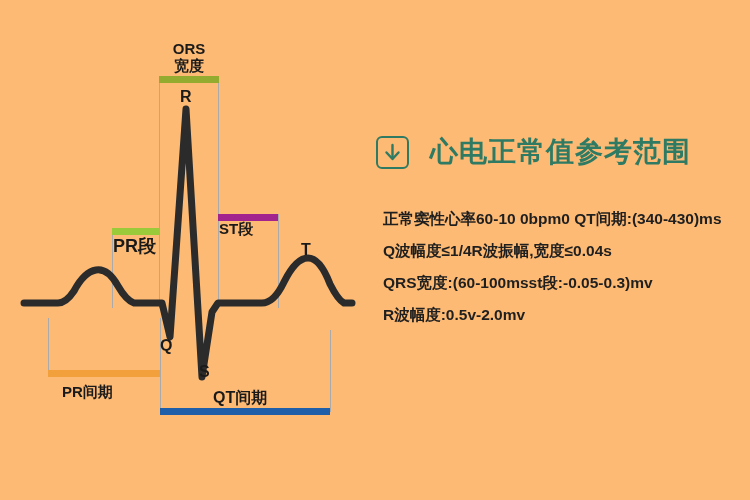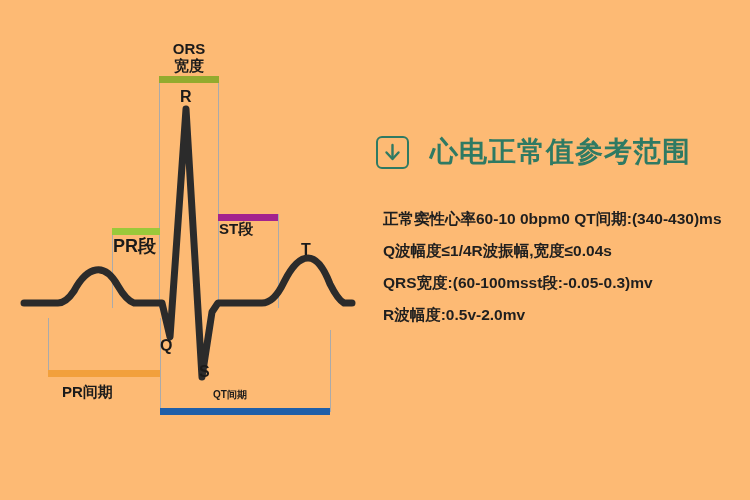--- a/index.html
+++ b/index.html
@@ -67,21 +67,21 @@
     left: 159px;
     top: 40px;
     width: 60px;
     text-align: center;
     font-size: 15px;
     line-height: 17px;
   }
   #label-prseg { left: 113px; top: 234px; font-size: 18px; }
   #label-stseg { left: 219px; top: 220px; font-size: 15px; }
   #label-print { left: 62px;  top: 342px; font-size: 15px; margin-top: 41px; }
-  #label-qtint { left: 213px; top: 388px; font-size: 10px; }
+  #label-qtint { left: 213px; top: 388px; font-size: 16px; }
 
   .wave-letter {
     position: absolute;
     color: #1a1a1a;
     font-weight: bold;
     font-size: 16px;
   }
   #letter-r { left: 180px; top: 88px;  }
   #letter-q { left: 160px; top: 337px; }
   #letter-s { left: 199px; top: 363px; }

